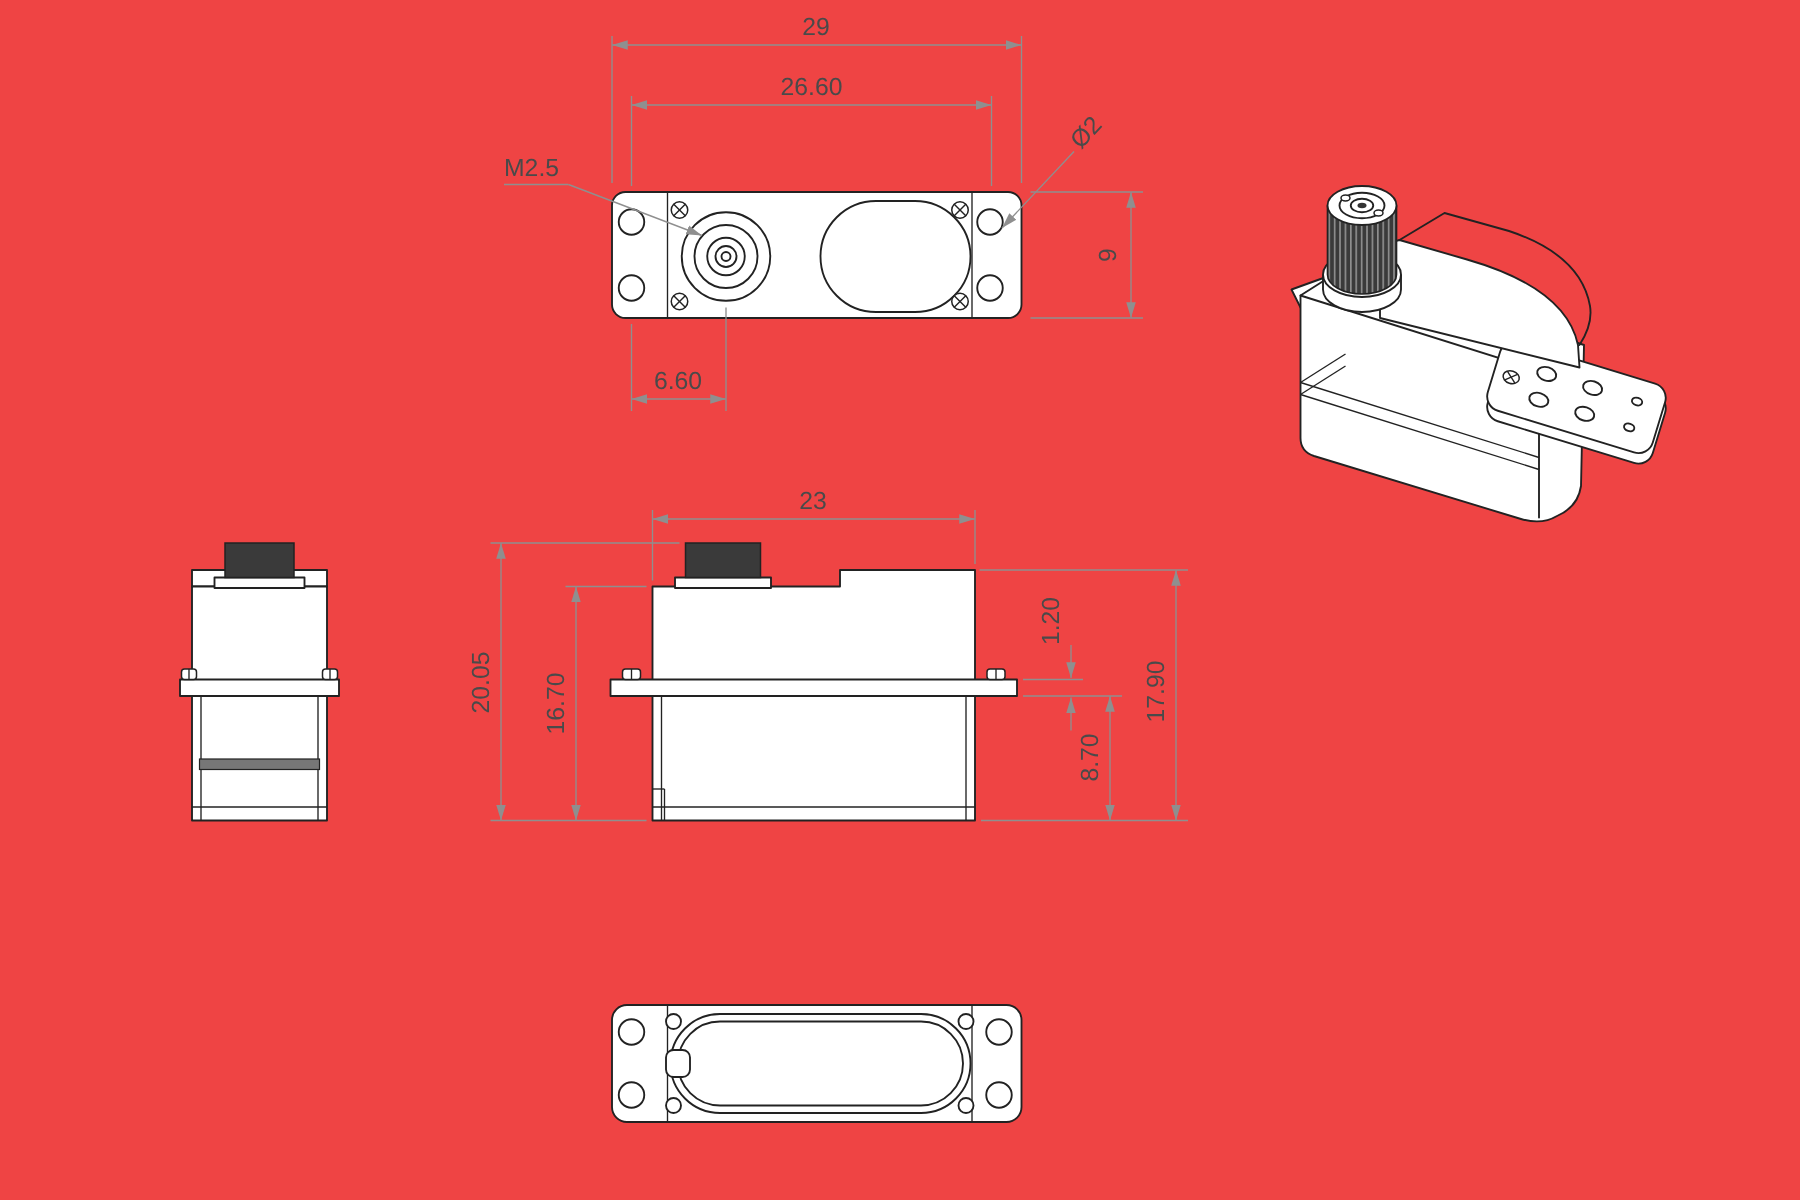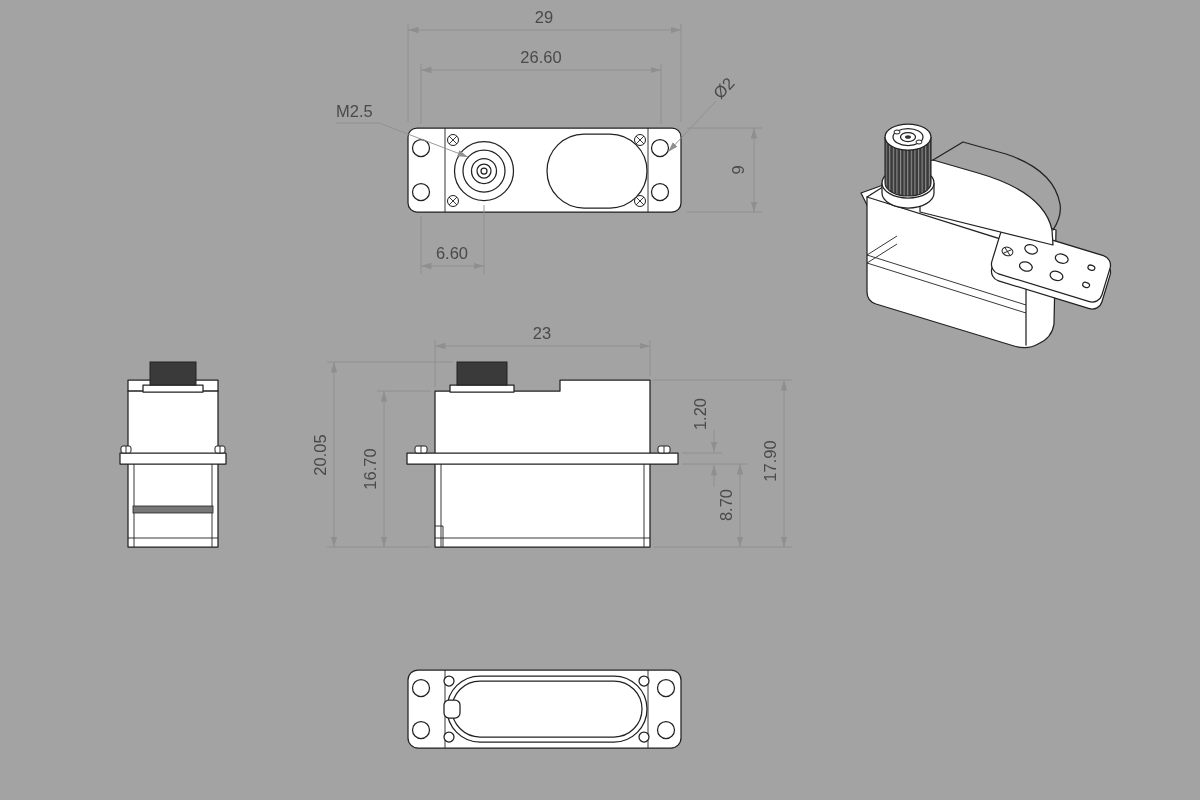--- a/index.html
+++ b/index.html
@@ -1,16 +1,16 @@
 <!DOCTYPE html>
 <html><head>
 <meta charset="utf-8">
 <style>
   html,body{margin:0;padding:0;background:#ffffff;}
-  .canvas{position:relative;width:1200px;height:800px;background:#a3a3a3;overflow:hidden;}
+  .canvas{position:relative;width:1200px;height:800px;background:#ef4444;overflow:hidden;}
   svg{display:block;}
   svg text{font-family:"Liberation Sans",sans-serif;font-size:16.5px;fill:#4a4a4a;}
   .obj{stroke:#222222;stroke-width:1.25;fill:none;stroke-linejoin:round;stroke-linecap:round;}
   .objf{stroke:#222222;stroke-width:1.25;fill:#ffffff;stroke-linejoin:round;}
   .thin{stroke:#222222;stroke-width:0.9;fill:none;}
   .dim{stroke:#8f8f8f;stroke-width:0.9;fill:none;}
   .screwfill{fill:#ffffff;stroke:#222222;stroke-width:1;}
   .dark{fill:#3a3a3a;stroke:#222222;stroke-width:1;}
 </style>
 </head>

